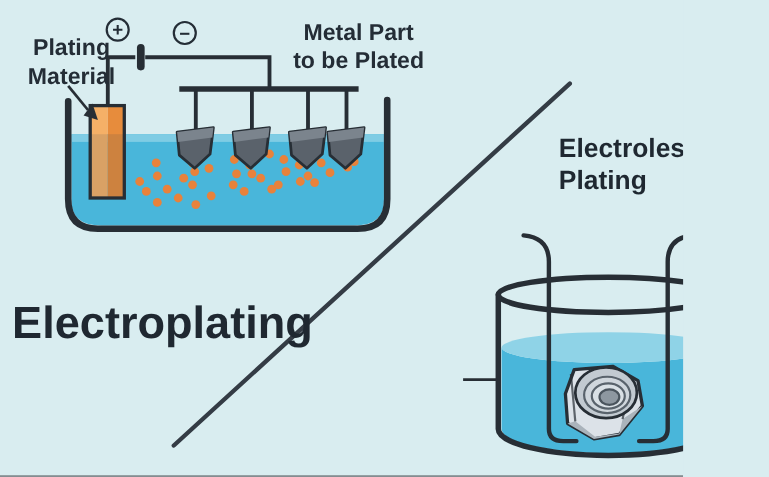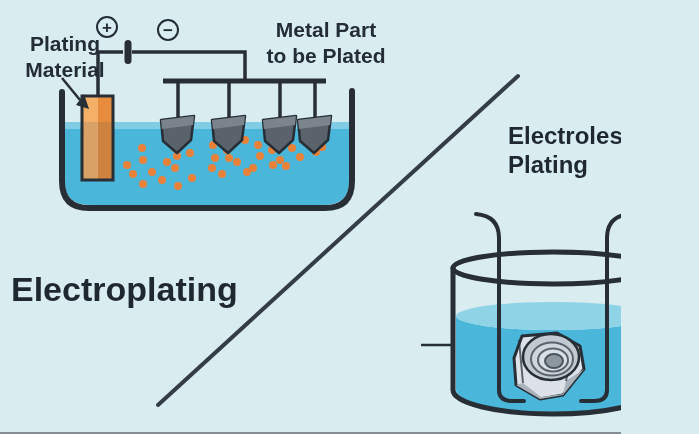--- a/index.html
+++ b/index.html
@@ -155,20 +155,20 @@
   <div class="label center" style="left:6px;top:31px;width:118px;font-size:21px;">Plating
 Material</div>
 
   <div class="label center" style="left:258px;top:17px;width:136px;font-size:21px;">Metal Part
 to be Plated</div>
 
   <div class="terminal" style="left:96px;top:16px;">+</div>
 
   <div class="terminal" style="left:157px;top:19px;">−</div>
 
-  <div class="title" style="left:11px;top:270px;font-size:34px;">Electroplating</div>
+  <div class="title" style="left:11px;top:270px;font-size:41px;">Electroplating</div>
 
   <div class="title" style="left:508px;top:122px;width:186px;font-size:24px;line-height:1.2;">Electroless
 Plating</div>
 
 
   <div class="bottom-strip"></div>
 </div>
 
 </body></html>

